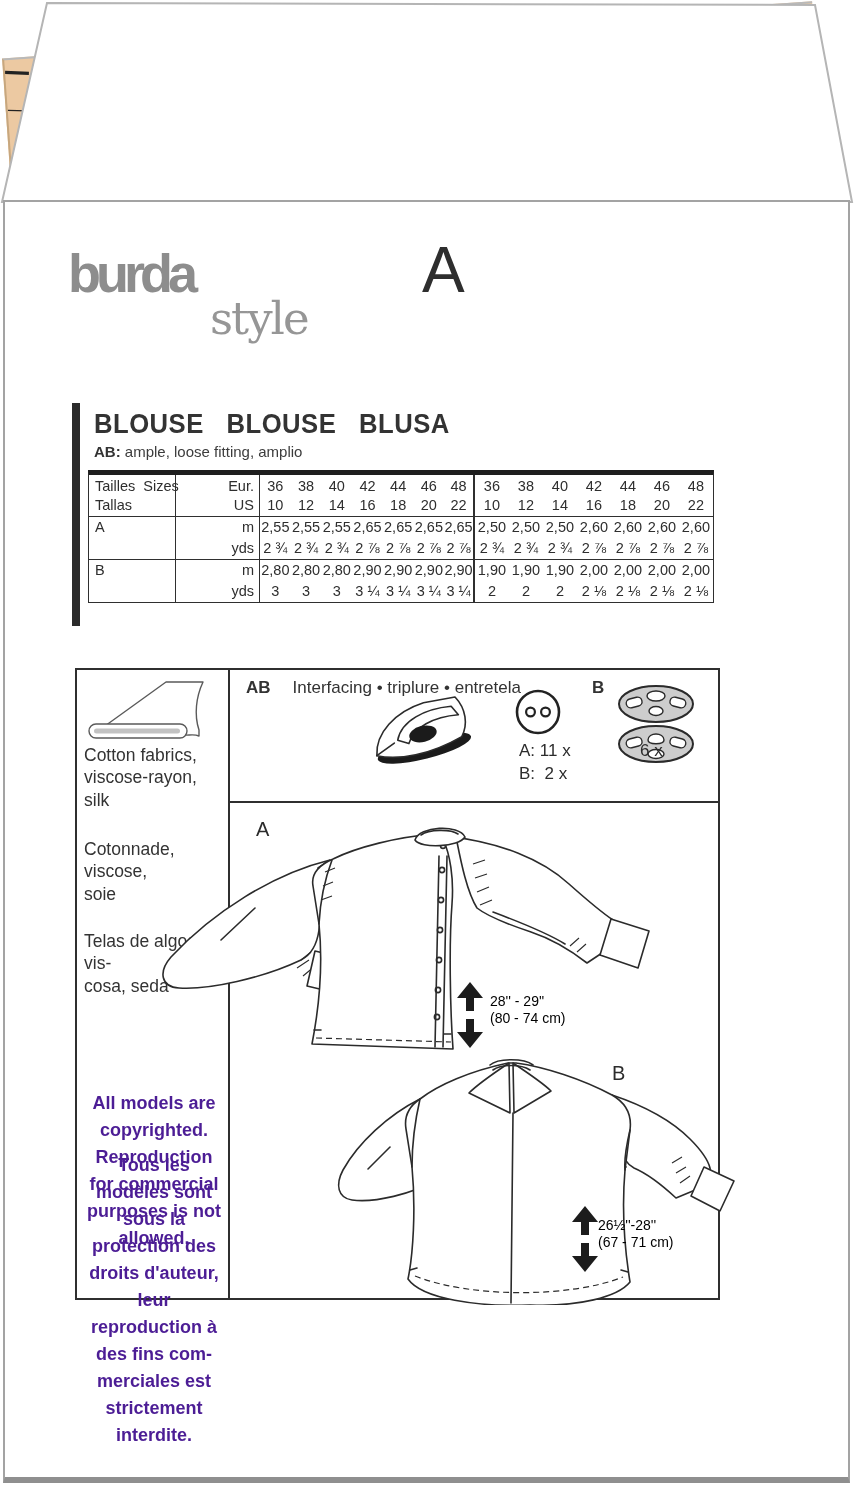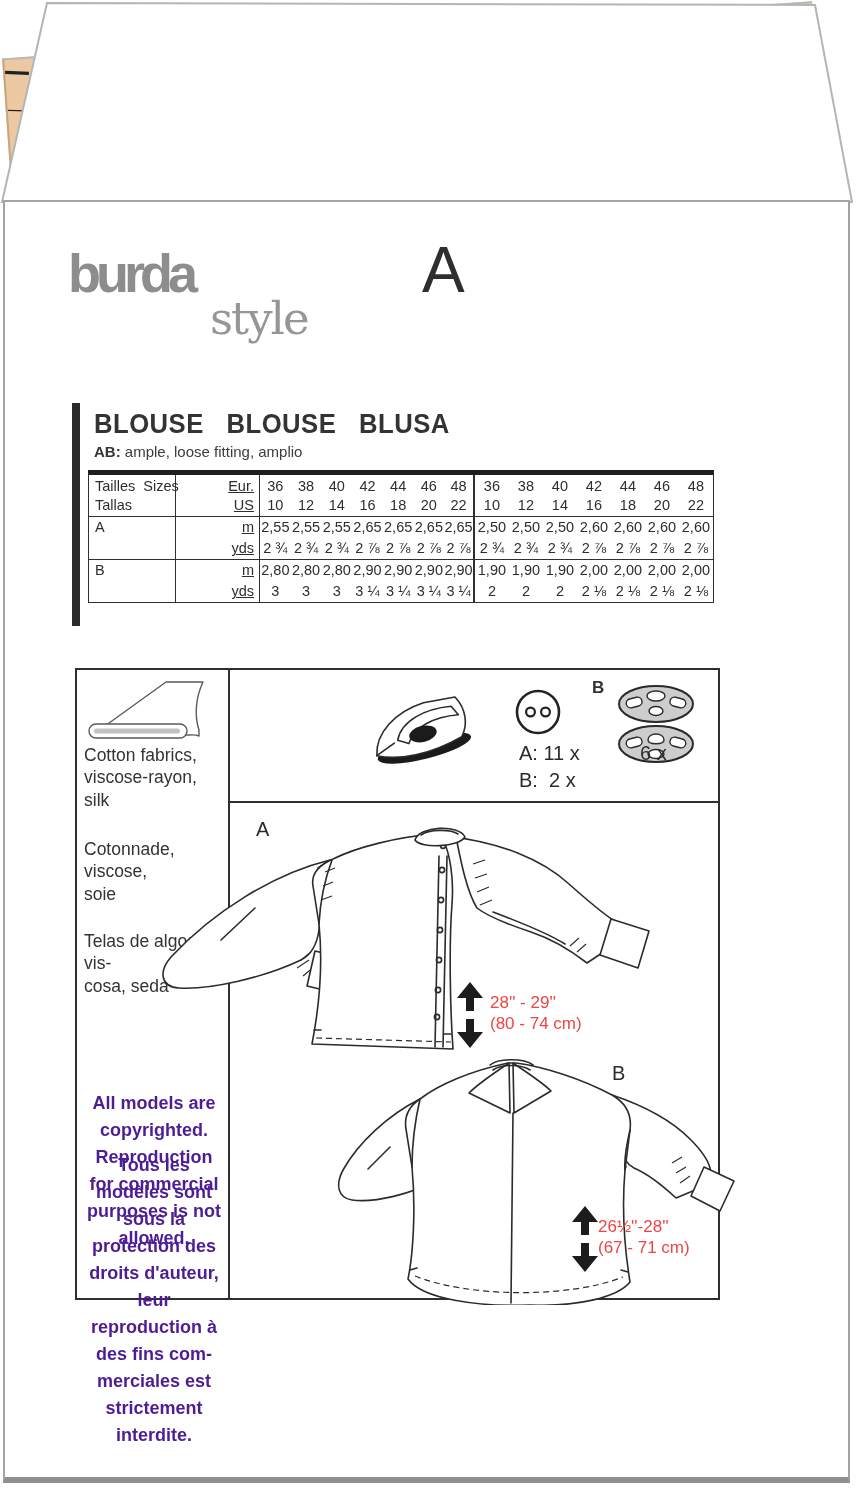--- a/index.html
+++ b/index.html
@@ -34,40 +34,40 @@
   #title{left:94px;top:409px;font-size:27px;font-weight:700;color:#333;word-spacing:16px;
          letter-spacing:.5px;transform:scaleX(.95);transform-origin:left top;white-space:nowrap;}
   #subtitle{left:94px;top:443px;font-size:15px;color:#3c3c3c;white-space:nowrap;}
   #subtitle b{color:#333;}
   
   #size-table{left:88px;top:470px;width:624px;border:1.6px solid #2f2f2f;border-top:5px solid #1e1e1e;
               box-sizing:content-box;font-size:14.5px;color:#2e2e2e;}
   .trow{display:grid;grid-template-columns:87px 84px repeat(7,30.71px) repeat(7,34px);}
   .tcell{display:flex;align-items:center;justify-content:center;box-sizing:border-box;line-height:1.25;}
   .tcell.lbl{justify-content:flex-start;padding-left:6px;}
-  .tcell.unit{justify-content:flex-end;padding-right:5px;text-decoration:underline;}
+  .tcell.unit{justify-content:flex-end;padding-right:5px;}
   .stk{display:flex;flex-direction:column;width:100%;}
   .stk span{display:block;}
   .bR{border-right:1.6px solid #2f2f2f;}
   .bRg{border-right:2.6px solid #2f2f2f;}
   .bRt{border-right:1.2px solid #2f2f2f;}
   .bB{border-bottom:1.6px solid #2f2f2f;}
   .hdr{font-weight:700;font-size:15.5px;}
   
   #info-box{left:75px;top:668px;width:645px;height:632px;border:2.5px solid #2f2f2f;box-sizing:border-box;}
   #left-divider{left:228px;top:668px;width:2px;height:632px;background:#2f2f2f;}
   #interfacing-divider{left:228px;top:801px;width:492px;height:2px;background:#2f2f2f;}
   .fab{left:84px;width:138px;font-size:17.5px;color:#333;line-height:1.28;white-space:pre-line;}
   .copy{left:84px;width:140px;font-size:18px;font-weight:700;color:#4c1d95;line-height:1.5;white-space:pre-line;text-align:center;}
   #interf-line{left:246px;top:678px;font-size:17px;color:#333;white-space:nowrap;}
   #interf-line b{margin-right:22px;}
-  .count-txt{font-size:20px;color:#2c2c2c;line-height:1.35;white-space:pre;}
+  .count-txt{font-size:17px;color:#2c2c2c;line-height:1.35;white-space:pre;}
   #snaps-b{left:592px;top:678px;font-size:17px;font-weight:700;color:#333;}
   .garment-label{font-size:20px;font-weight:400;color:#2b2b2b;}
-  .measure{font-size:17px;color:#ef4444;line-height:1.22;white-space:nowrap;}
+  .measure{font-size:14px;color:#000000;line-height:1.22;white-space:nowrap;}
   svg .ln{fill:none;stroke:#2b2b2b;stroke-width:1.6;stroke-linejoin:round;stroke-linecap:round;}
   svg .lnw{fill:#fff;stroke:#2b2b2b;stroke-width:1.6;stroke-linejoin:round;}
   svg .hatch{fill:none;stroke:#2b2b2b;stroke-width:1.1;}
   svg .dashed{fill:none;stroke:#2b2b2b;stroke-width:1.2;stroke-dasharray:6 4;}
 </style>
 </head>
 <body>
 
 <div id="stage">
 
@@ -304,20 +304,21 @@
     <div class="fab abs" style="top:930px">Telas de algodón, vis-
 cosa, seda</div>
     <div class="copy abs" style="top:1090px">All models are copyrighted.
 Reproduction for commercial
 purposes is not allowed.</div>
     <div class="copy abs" style="top:1152px">Tous les modèles sont sous la
 protection des droits d'auteur,
 leur reproduction à des fins com-
 merciales est strictement interdite.</div>
 
+    <div id="interf-line" class="abs"><b>AB</b><span>Interfacing • triplure • entretela</span></div>
 
     <svg class="abs" style="left:362px;top:694px" width="120" height="72" viewBox="0 0 120 72">
       <g transform="rotate(-14 60 36)">
         <ellipse cx="58" cy="54" rx="48" ry="11" fill="#1b1b1b"></ellipse>
         <path class="lnw" d="M10,50 C14,28 38,12 68,10 L100,12 C108,26 106,42 97,52 C62,62 30,60 10,50 Z"></path>
         <path class="ln" d="M10,50 L30,42"></path>
         <path class="lnw" d="M34,40 C42,22 68,16 94,20 L99,30 C75,26 52,31 44,46 Z"></path>
         <ellipse cx="60" cy="40" rx="14" ry="8" fill="#1b1b1b"></ellipse>
       </g>
     </svg>

